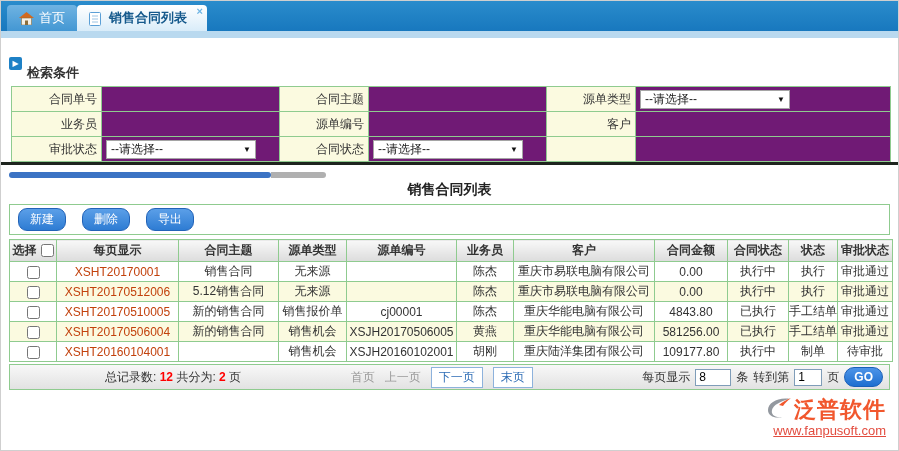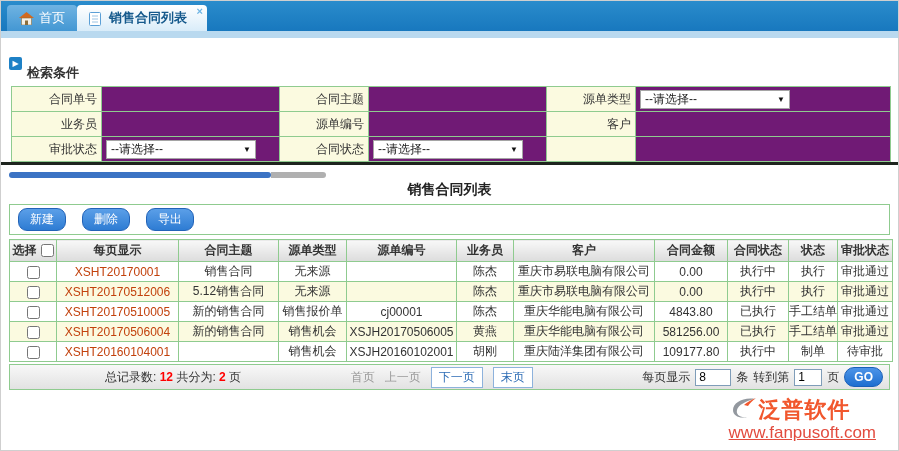--- a/index.html
+++ b/index.html
@@ -52,24 +52,24 @@
   .pager { flex:1; display:flex; justify-content:center; gap:10px; align-items:center; }
   .pglink.disabled { color:#9a9a9a; cursor:default; }
   .pglink.boxed { color:#2e6db5; border:1px solid #8db2dc; background:#fff; padding:1px 7px; cursor:pointer; }
   .perpage { display:flex; align-items:center; gap:5px; margin-right:6px; white-space:nowrap; }
   .pageinput { border:1px solid #7f9db9; height:17px; font-size:12px; padding:0 3px; }
   .pageinput.size { width:36px; }
   .pageinput.goto { width:28px; }
   .gobtn { background:linear-gradient(#4c94e8,#1e6fd0); color:#fff; font-weight:bold; font-size:12px; border:1px solid #1a5fb8; border-radius:11px; padding:2px 9px; cursor:pointer; }
 
   
-  .watermark { position:absolute; right:22px; top:394px; text-align:right; pointer-events:none; opacity:.92; z-index:5; }
+  .watermark { position:absolute; right:12px; top:394px; text-align:right; pointer-events:none; opacity:.92; z-index:5; }
   .wm-top { display:flex; align-items:center; }
   .wm-brand { font-size:22px; font-weight:bold; color:#f0491c; letter-spacing:1px; }
-  .wm-url { font-size:17px; color:#e03c2e; text-decoration:underline; margin-top:-2px; }
+  .wm-url { font-size:13px; color:#e03c2e; text-decoration:underline; margin-top:-2px; }
 </style>
 </head>
 <body>
 
 <div class="screen">
 
   <div class="tabbar">
     <div class="tab home">
       <span class="home-icon">
         <svg width="15" height="13" viewBox="0 0 15 13">

